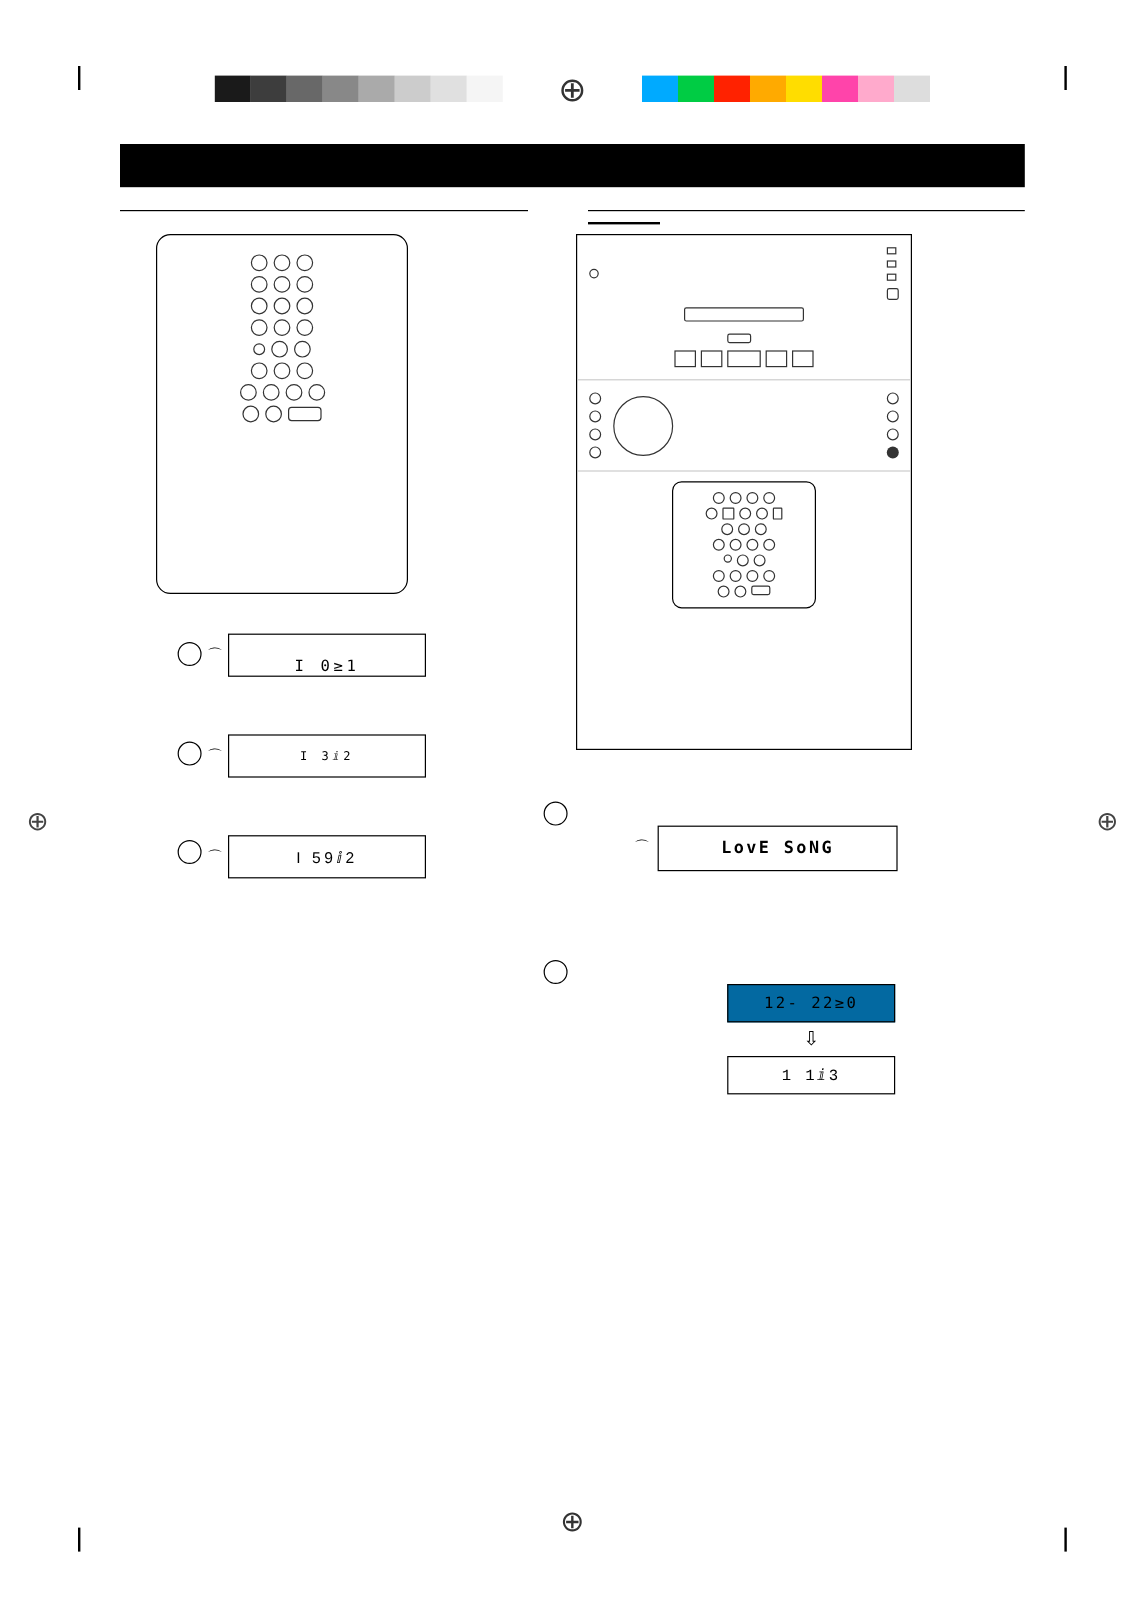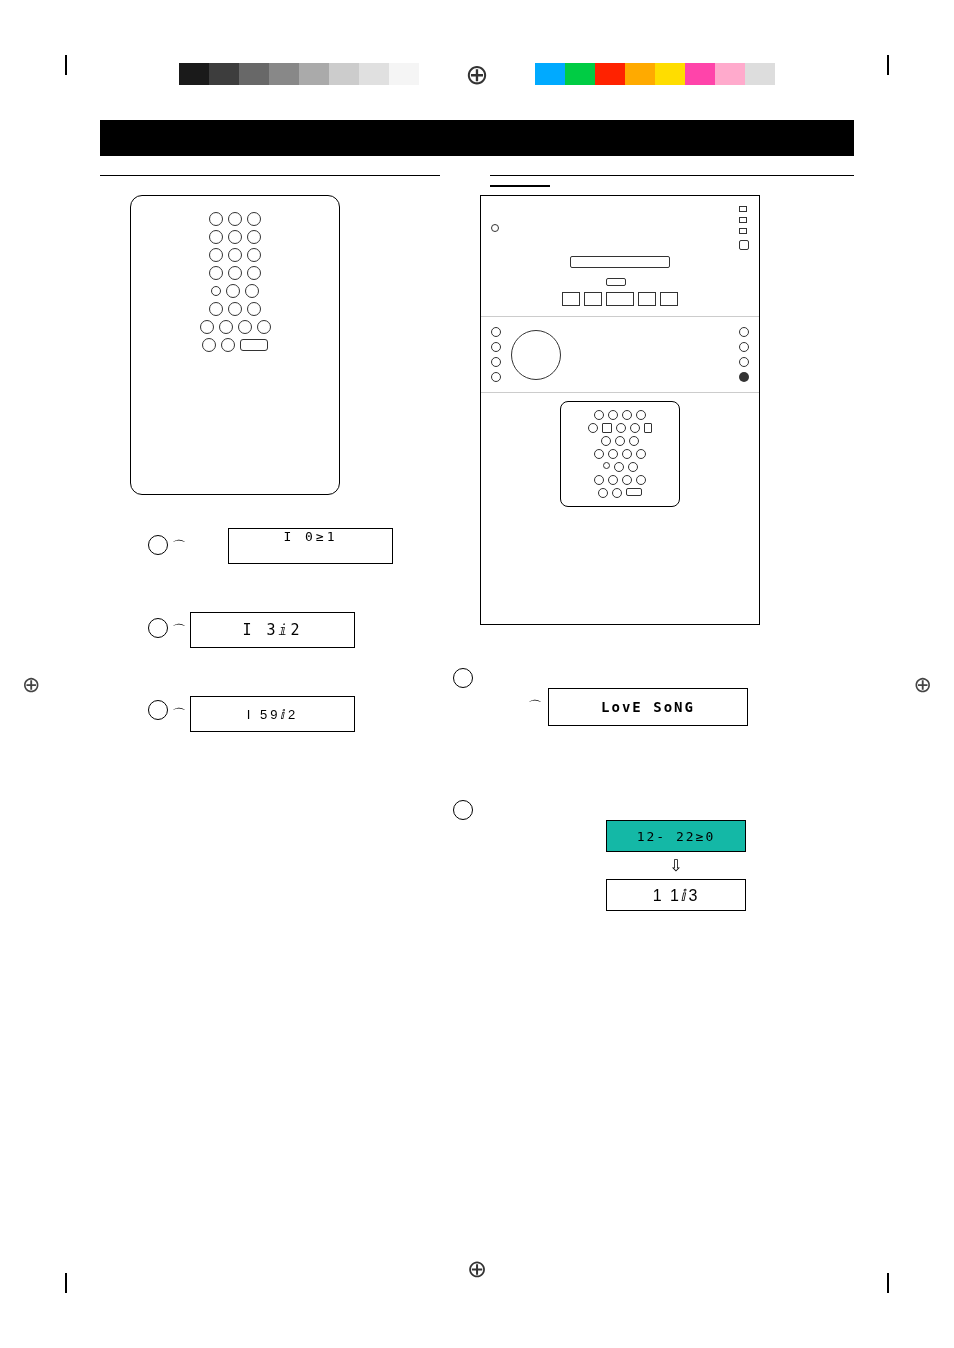--- a/index.html
+++ b/index.html
@@ -540,49 +540,49 @@
   </div>
 </div>
 
 <div class="circle-label" style="top:535px;left:148px;"></div>
 <div class="circle-label" style="top:618px;left:148px;"></div>
 <div class="circle-label" style="top:700px;left:148px;"></div>
 
 <div class="circle-label" style="top:668px;left:453px;"></div>
 <div class="circle-label" style="top:800px;left:453px;"></div>
 
-<div style="position:absolute;top:528px;left:190px;width:165px;height:36px;border:1.5px solid #000;background:#fff;display:flex;align-items:flex-start;justify-content:center;margin-left:38px;">
+<div style="position:absolute;top:528px;left:190px;width:165px;height:36px;border:1.5px solid #000;background:#fff;display:flex;align-items:flex-end;justify-content:center;">
   <span style="font-family:monospace;font-size:13px;letter-spacing:3px;">I   0≥1</span>
 </div>
 
 <div style="position:absolute;top:612px;left:190px;width:165px;height:36px;border:1.5px solid #000;background:#fff;display:flex;align-items:center;justify-content:center;">
-  <span style="font-family:monospace;font-size:15px;letter-spacing:3px;">I   3ⅈ2</span>
+  <span style="font-family:monospace;font-size:10px;letter-spacing:3px;">I   3ⅈ2</span>
 </div>
 
 <div style="position:absolute;top:696px;left:190px;width:165px;height:36px;border:1.5px solid #000;background:#fff;display:flex;align-items:center;justify-content:center;">
   <span style="font-family:Liberation Sans, sans-serif;font-size:13px;letter-spacing:3px;">I  59ⅈ2</span>
 </div>
 
 <div style="position:absolute;top:538px;left:172px;font-size:14px;">⌒</div>
 <div style="position:absolute;top:622px;left:172px;font-size:14px;">⌒</div>
 <div style="position:absolute;top:706px;left:172px;font-size:14px;">⌒</div>
 
 <div style="position:absolute;top:688px;left:548px;width:200px;height:38px;border:1.5px solid #000;background:#fff;display:flex;align-items:center;justify-content:center;">
   <span style="font-family:monospace;font-size:14px;letter-spacing:2px;font-weight:bold;text-align:right;">LovE SoNG</span>
 </div>
 
 <div style="position:absolute;top:698px;left:528px;font-size:14px;">⌒</div>
 
 <div style="position:absolute;top:820px;left:606px;width:140px;">
-  <div style="width:100%;height:32px;border:1.5px solid #000;background:#14b8a6;display:flex;align-items:center;justify-content:center;">
+  <div style="width:100%;height:32px;border:1.5px solid #000;background:#0369a1;display:flex;align-items:center;justify-content:center;">
     <span style="font-family:monospace;font-size:13px;letter-spacing:2px;">12- 22≥0</span>
   </div>
   <div style="text-align:center;padding:4px 0;font-size:16px;">⇩</div>
   <div style="width:100%;height:32px;border:1.5px solid #000;background:#fff;display:flex;align-items:center;justify-content:center;">
-    <span style="font-family:Liberation Sans, sans-serif;font-size:16px;letter-spacing:2px;">1   1ⅈ3</span>
+    <span style="font-family:Liberation Mono, monospace;font-size:13px;letter-spacing:2px;">1   1ⅈ3</span>
   </div>
 </div>
 
 <div style="position:absolute;top:672px;left:22px;font-size:22px;color:#444;">⊕</div>
 
 <div style="position:absolute;top:672px;right:22px;font-size:22px;color:#444;">⊕</div>
 
 <div class="bottom-crosshair">⊕</div>
 
 </body></html>

